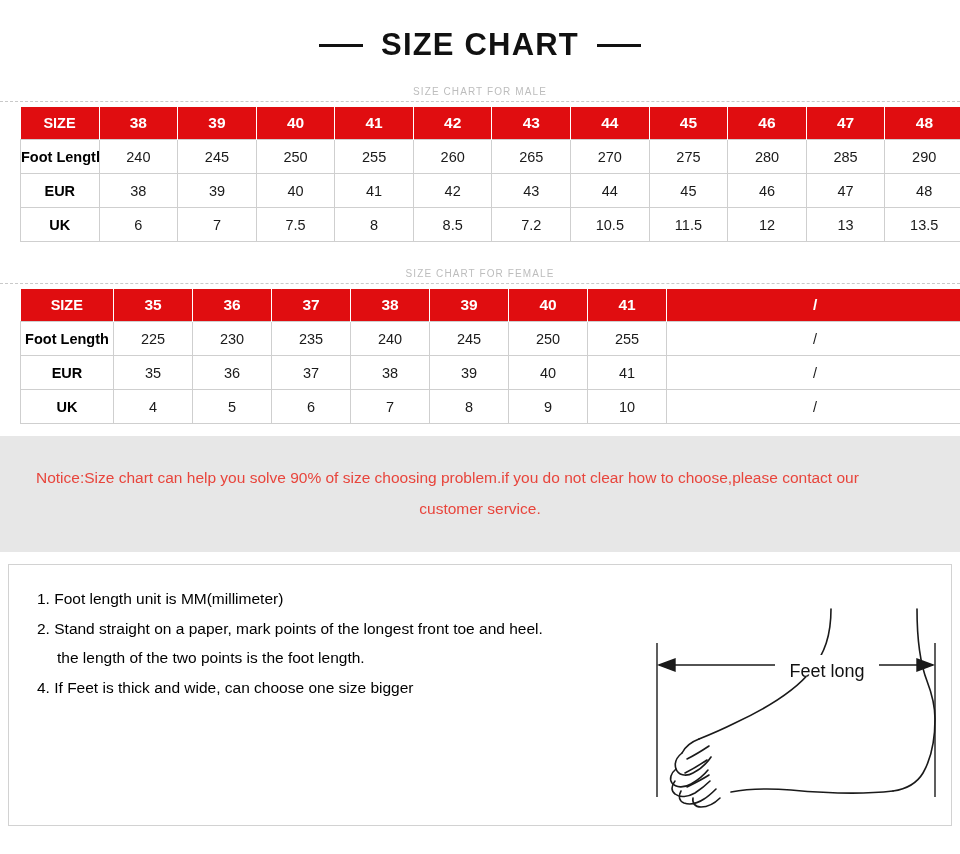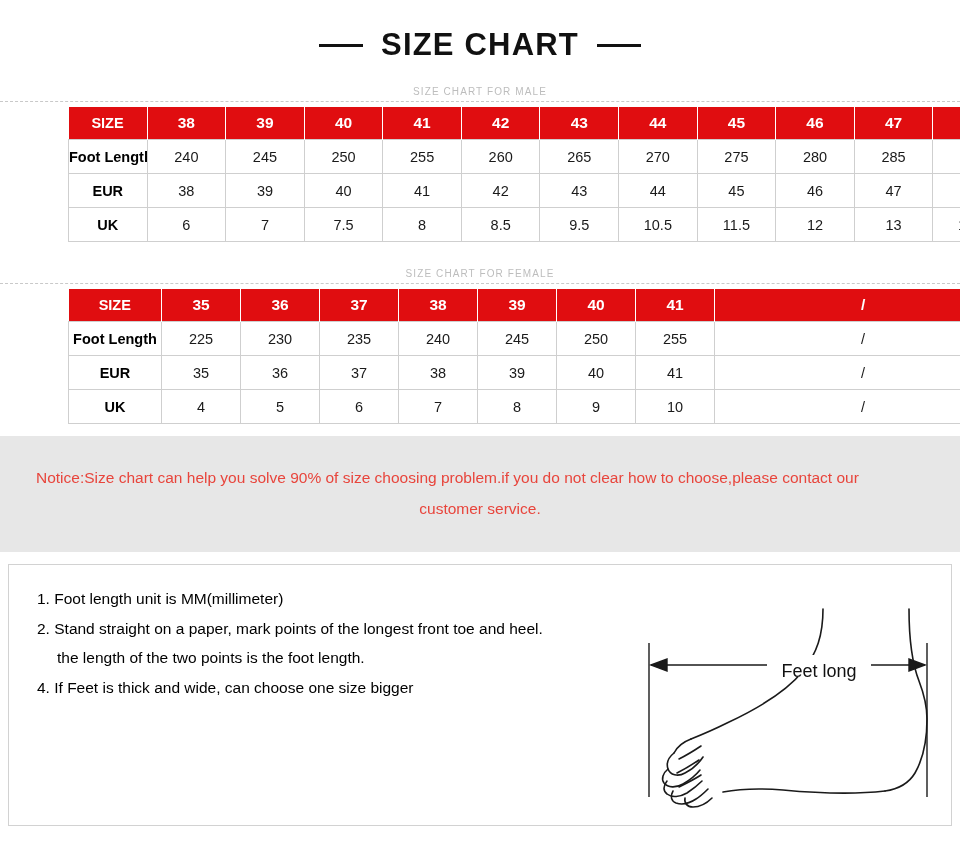--- a/index.html
+++ b/index.html
@@ -56,21 +56,20 @@
   .dashed-rule {
     border-top: 1px dashed #c9c9c9;
     height: 0;
     margin: 0 0 5px 0;
   }
 
   
   .table-wrap {
     padding: 0 20px;
     box-sizing: border-box;
-    margin-left: 48px;
   }
   table.size-table {
     width: 944px;
     border-collapse: collapse;
     table-layout: fixed;
   }
   table.size-table td,
   table.size-table th {
     border: 1px solid #cfcfcf;
     text-align: center;
@@ -137,21 +136,21 @@
     font-size: 15.5px;
     color: #000000;
     line-height: 1.0;
     margin-bottom: 14px;
     white-space: nowrap;
   }
   .inst-line.indent { padding-left: 20px; }
 
   .foot-figure {
     position: absolute;
-    right: 8px;
+    right: 0;
     bottom: 8px;
     width: 316px;
     height: 216px;
   }
   .foot-figure svg { display: block; }
 </style>
 </head>
 <body>
 
 <div class="page">
@@ -213,21 +212,21 @@
           <td>48</td>
         </tr>
 
         <tr>
           <td class="rowlabel">UK</td>
           <td>6</td>
           <td>7</td>
           <td>7.5</td>
           <td>8</td>
           <td>8.5</td>
-          <td>9.5</td>
+          <td>7.2</td>
           <td>10.5</td>
           <td>11.5</td>
           <td>12</td>
           <td>13</td>
           <td>13.5</td>
         </tr>
       </tbody>
     </table>
   </div>
 

